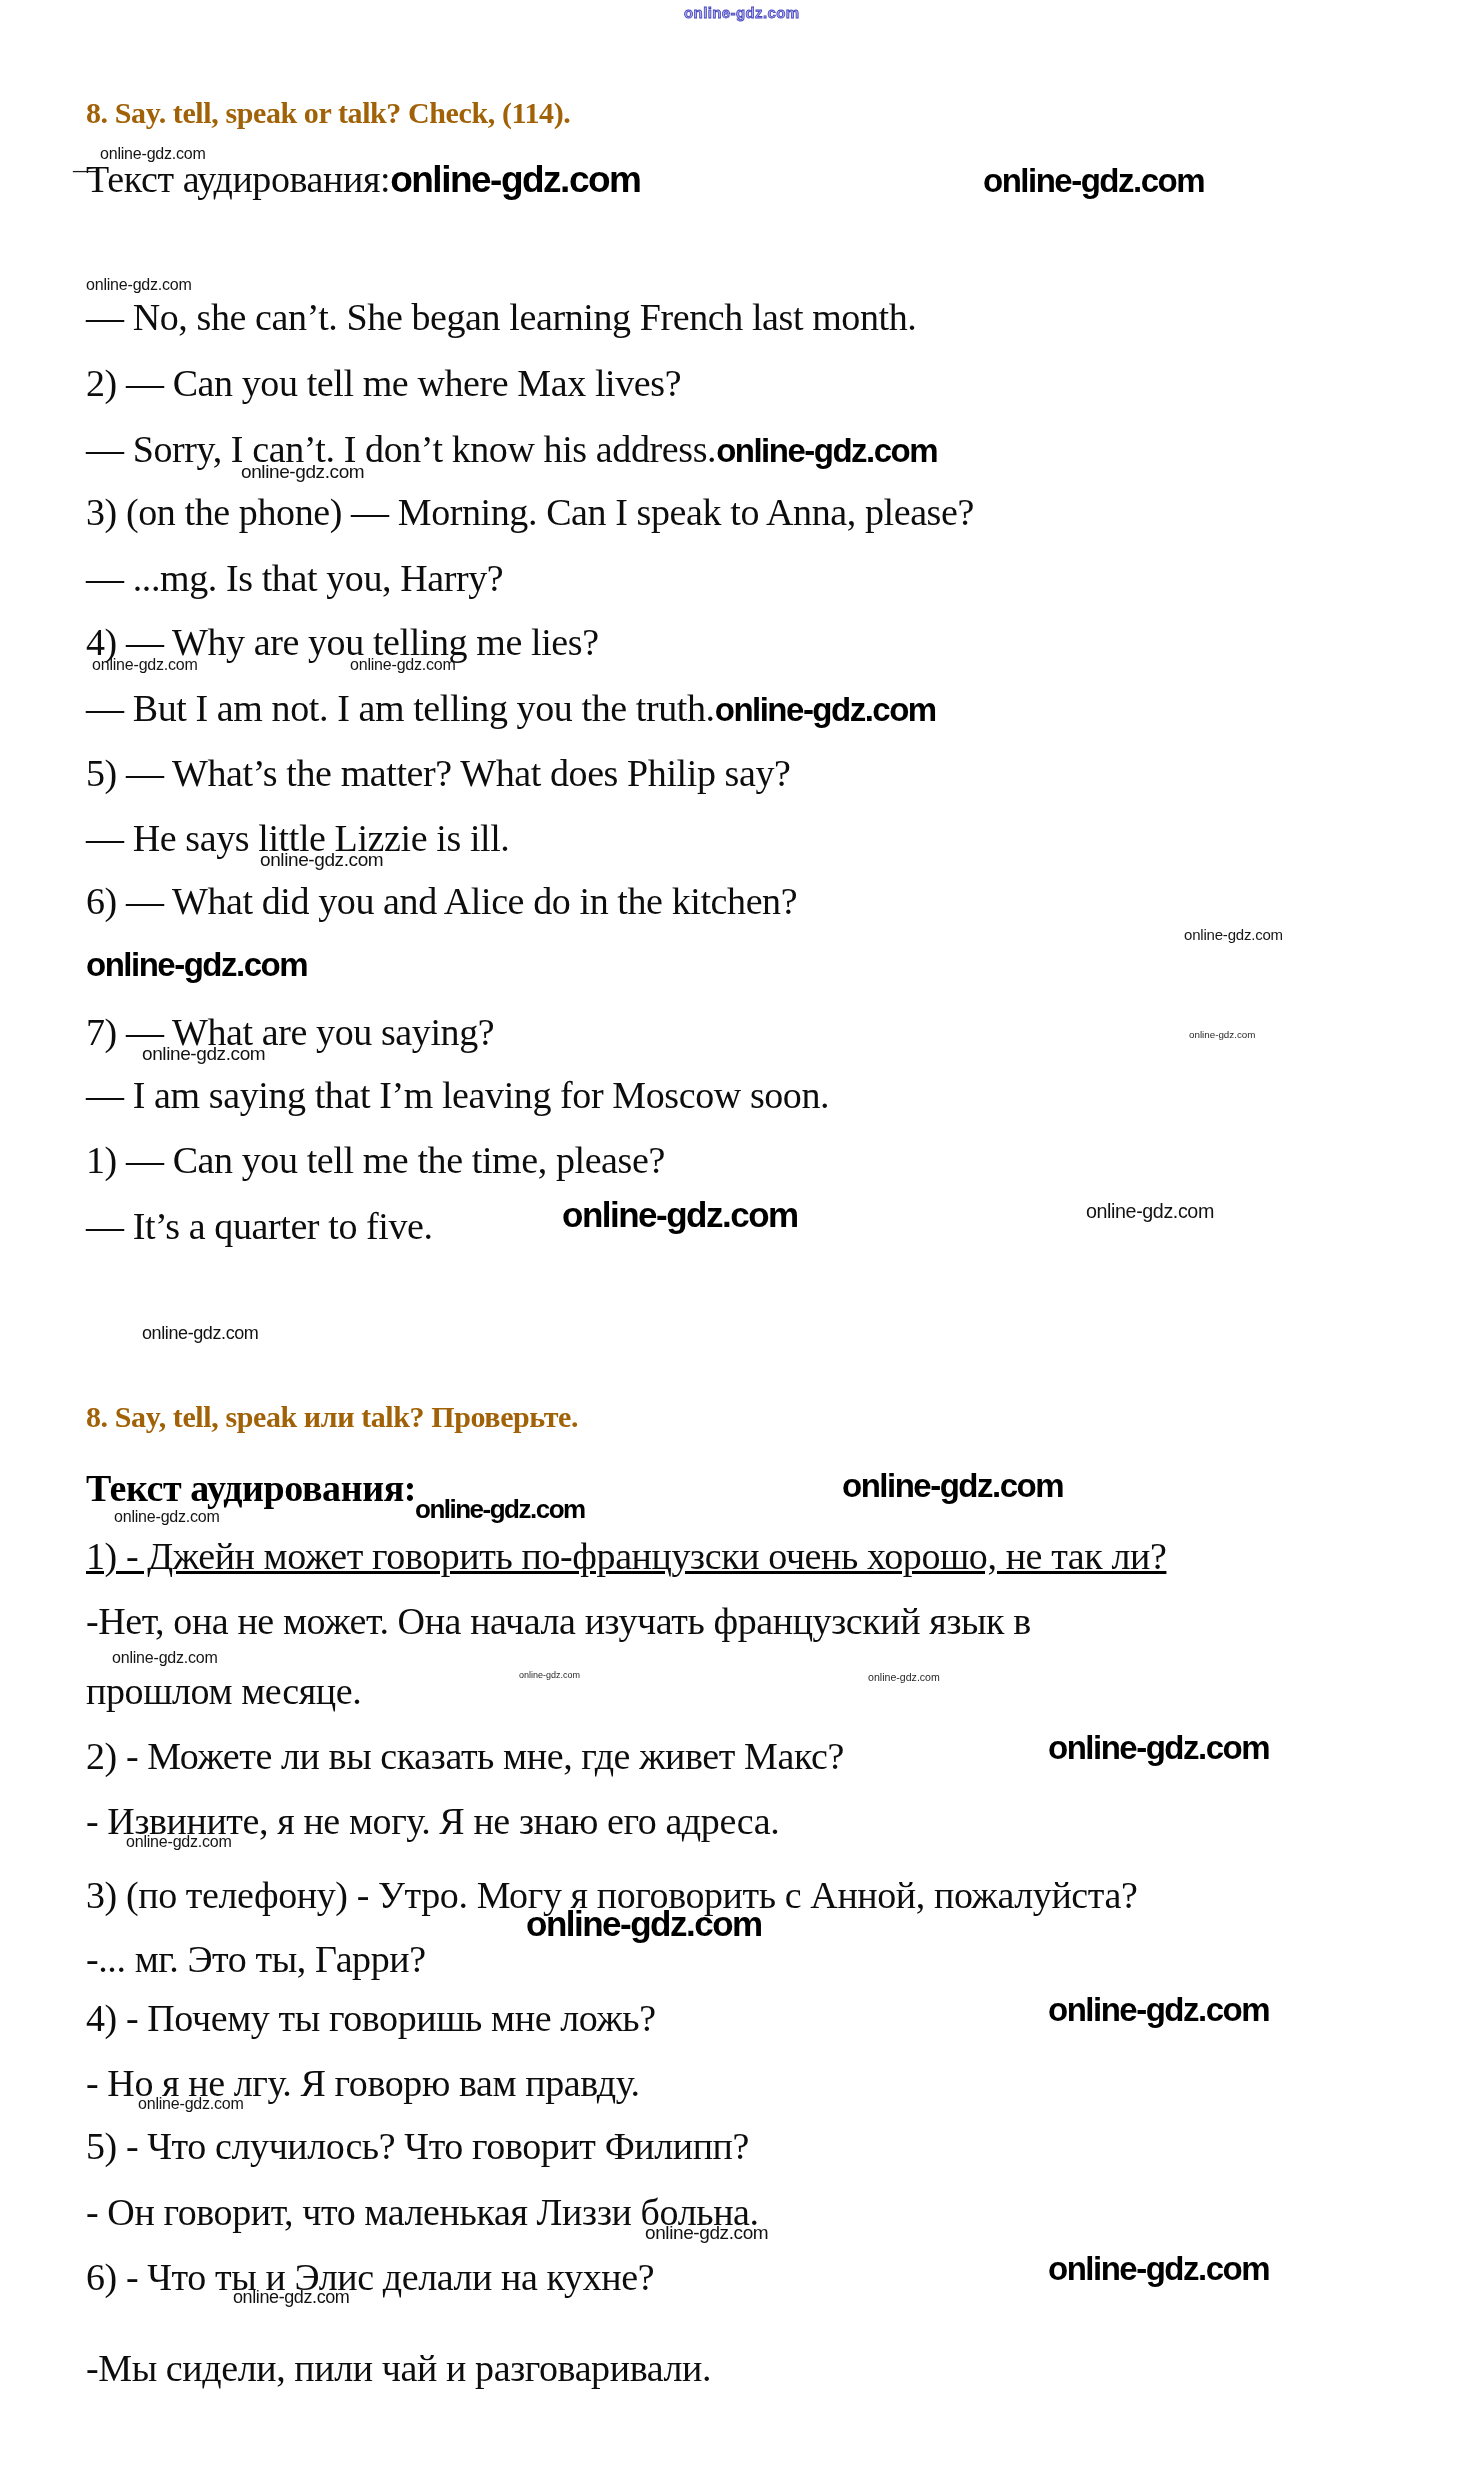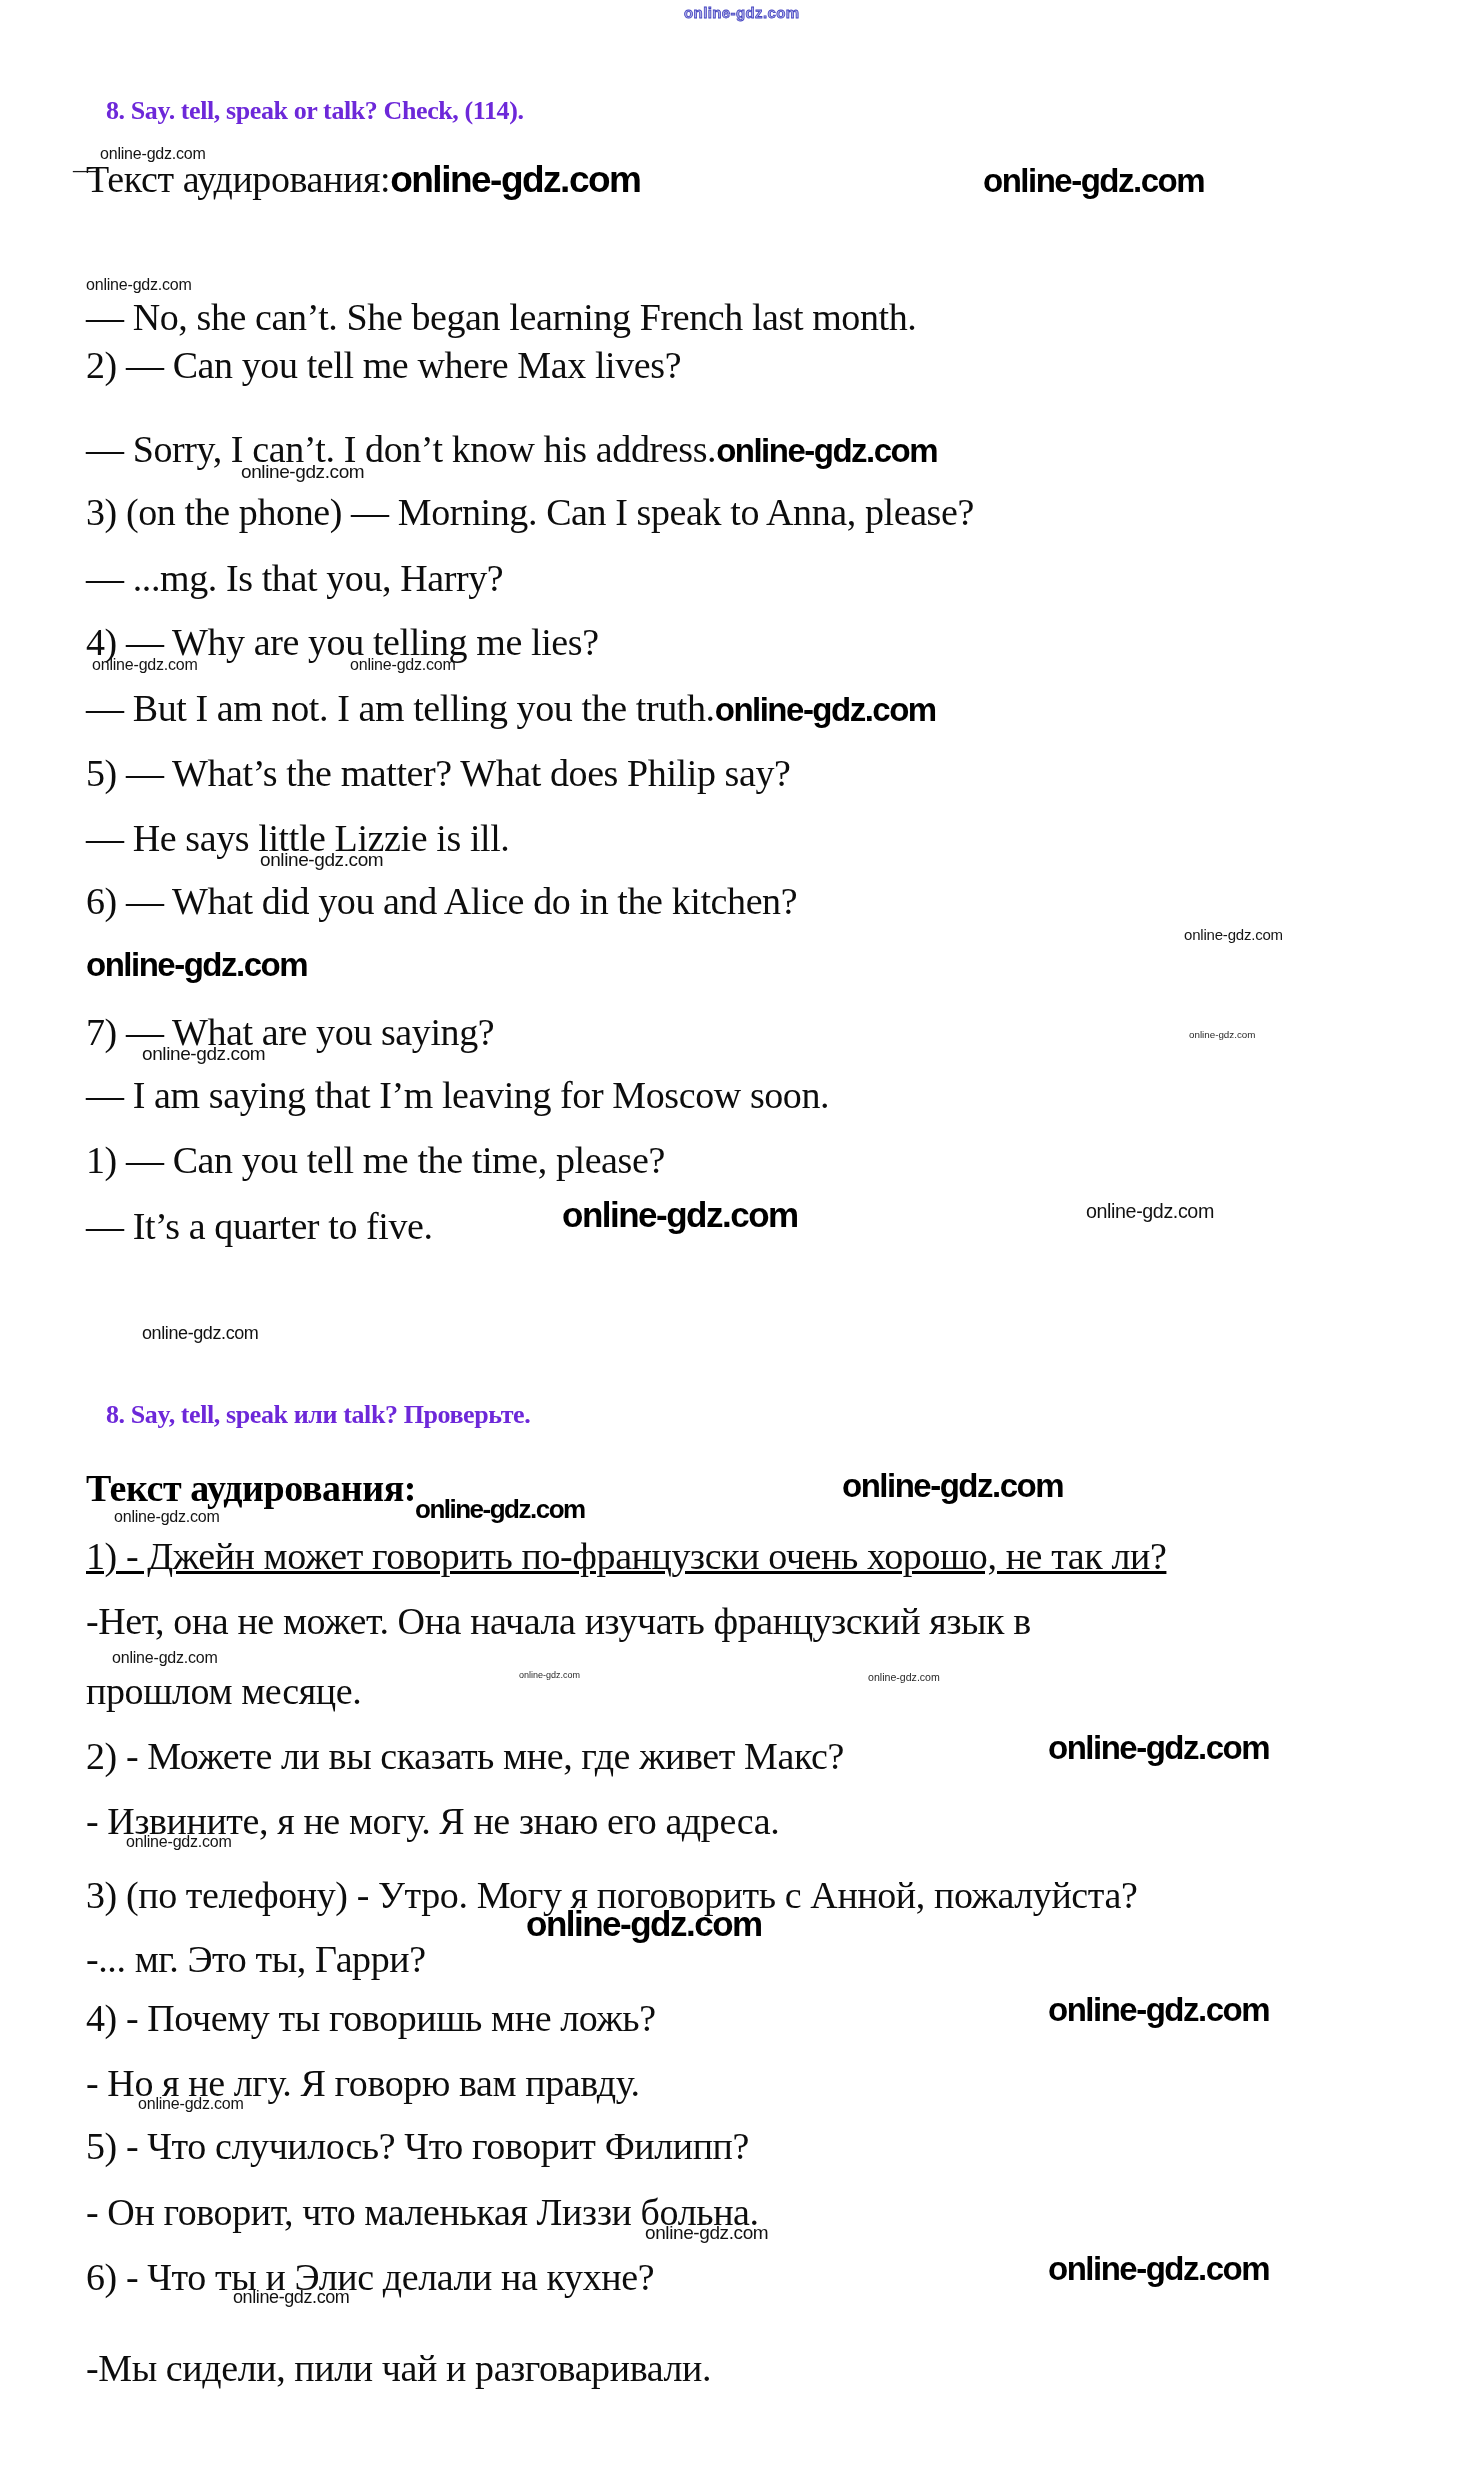--- a/index.html
+++ b/index.html
@@ -25,25 +25,24 @@
   }
   .t-serif-b{
     font-family:"Liberation Serif",serif;
     font-size:38px;
     font-weight:700;
     color:#000000;
     letter-spacing:-0.4px;
   }
   .t-title{
     font-family:"Liberation Serif",serif;
-    font-size:26px;
+    font-size:30px;
     font-weight:700;
-    color:#6d28d9;
+    color:#a16207;
     letter-spacing:-0.4px;
-    margin-left:20px;
   }
   .wm-xl{
     font-family:"Liberation Sans",sans-serif;
     font-size:37px;
     font-weight:700;
     letter-spacing:-1.5px;
     color:#000000;
   }
   .wm-lg{
     font-family:"Liberation Sans",sans-serif;
@@ -92,21 +91,21 @@
 
 <div class="page" id="page" style="width: 1479px; height: 2475px; background: rgb(255, 255, 255);">
     <div class="line" style="left: 684px; top: 4.5px;"><span class="wm-outline">online-gdz.com</span></div>
     <div class="line" style="left: 86px; top: 97px;"><span class="t-title">8. Say. tell, speak or talk? Check, (114).</span></div>
     <div class="line" style="left: 73px; top: 156px;"><span class="dash">—</span></div>
     <div class="line" style="left: 100px; top: 145px;"><span class="wm-sm">online-gdz.com</span></div>
     <div class="line" style="left: 86px; top: 159px;"><span class="t-serif">Текст аудирования:</span><span class="wm-xl">online-gdz.com</span></div>
     <div class="line" style="left: 983px; top: 163px;"><span class="wm-lg">online-gdz.com</span></div>
     <div class="line" style="left: 86px; top: 276px;"><span class="wm-sm">online-gdz.com</span></div>
     <div class="line" style="left: 86px; top: 297px;"><span class="t-serif">— No, she can’t. She began learning French last month.</span></div>
-    <div class="line" style="left: 86px; top: 345px;"><span class="t-serif">2) — Can you tell me where Max lives?</span></div>
+    <div class="line" style="left: 86px; top: 363px;"><span class="t-serif">2) — Can you tell me where Max lives?</span></div>
     <div class="line" style="left: 86px; top: 429px;"><span class="t-serif">— Sorry, I can’t. I don’t know his address.</span><span class="wm-lg">online-gdz.com</span></div>
     <div class="line" style="left: 241px; top: 462px;"><span class="wm-md">online-gdz.com</span></div>
     <div class="line" style="left: 86px; top: 492px;"><span class="t-serif">3) (on the phone) — Morning. Can I speak to Anna, please?</span></div>
     <div class="line" style="left: 86px; top: 558px;"><span class="t-serif">— ...mg. Is that you, Harry?</span></div>
     <div class="line" style="left: 86px; top: 622px;"><span class="t-serif">4) — Why are you telling me lies?</span></div>
     <div class="line" style="left: 92px; top: 656px;"><span class="wm-sm">online-gdz.com</span></div>
     <div class="line" style="left: 350px; top: 656px;"><span class="wm-sm">online-gdz.com</span></div>
     <div class="line" style="left: 86px; top: 688px;"><span class="t-serif">— But I am not. I am telling you the truth.</span><span class="wm-lg">online-gdz.com</span></div>
     <div class="line" style="left: 86px; top: 753px;"><span class="t-serif">5) — What’s the matter? What does Philip say?</span></div>
     <div class="line" style="left: 86px; top: 818px;"><span class="t-serif">— He says little Lizzie is ill.</span></div>

